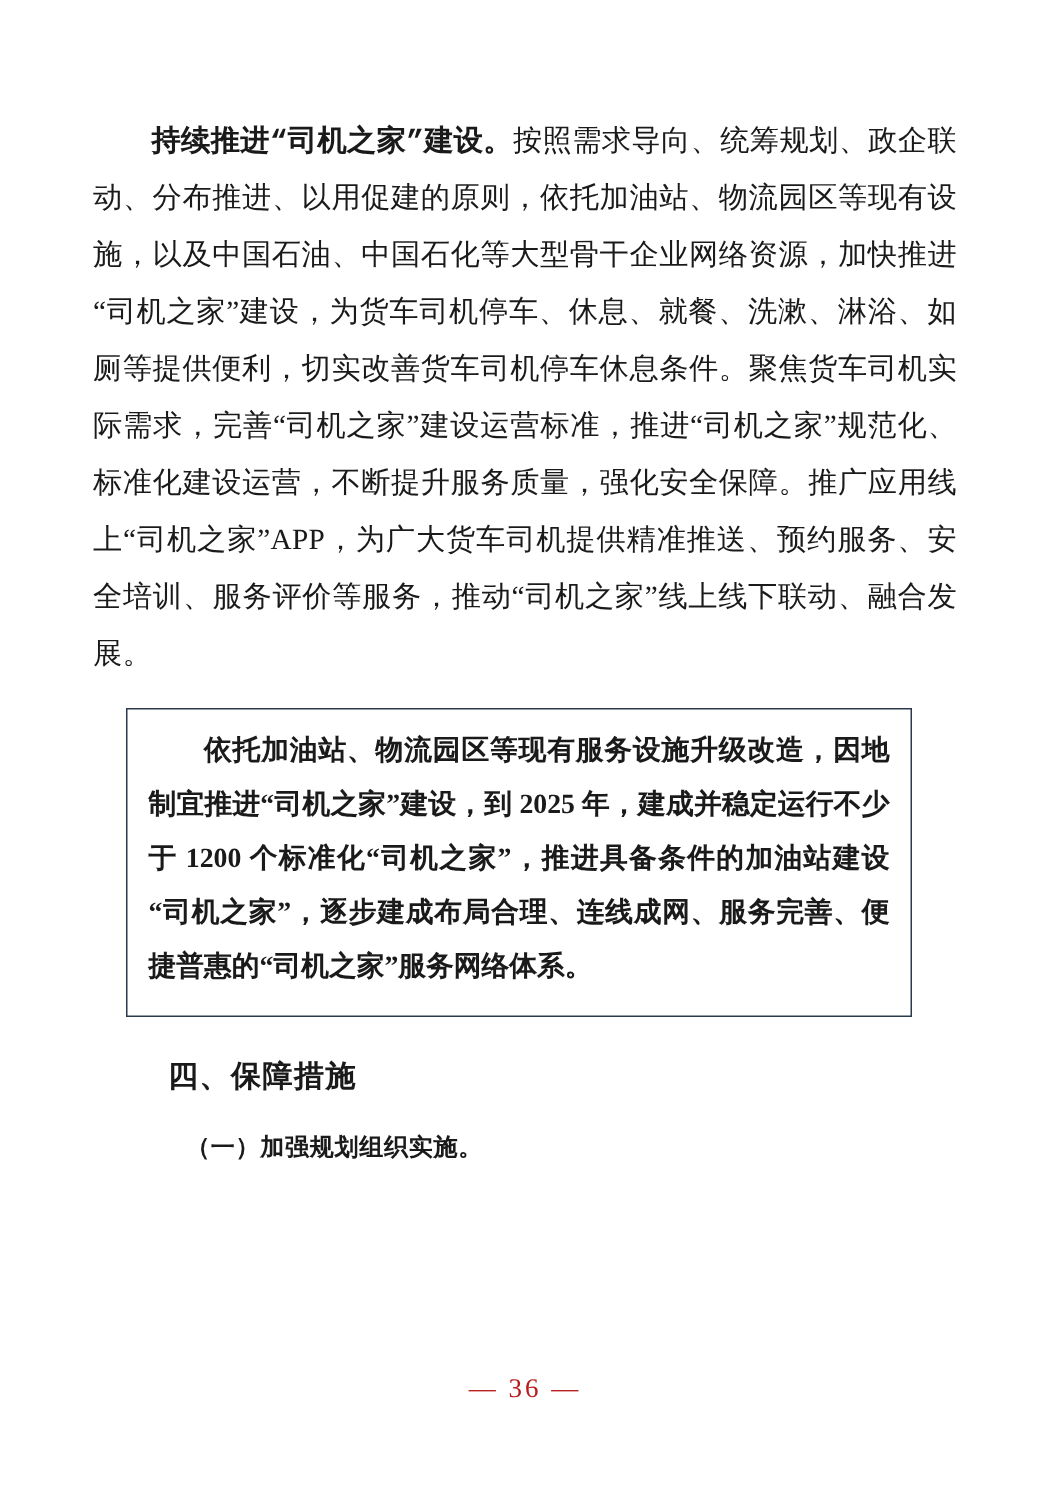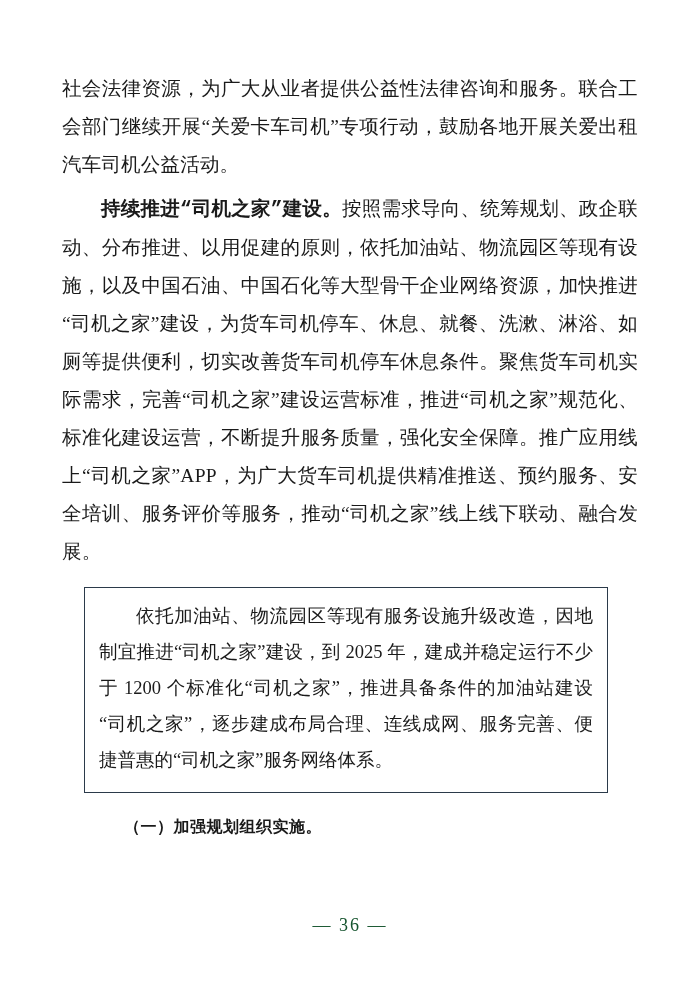--- a/index.html
+++ b/index.html
@@ -53,21 +53,21 @@
     border-bottom: 1px solid #2b3a4a;
     letter-spacing: 0.5px;
   }
   .box-body {
     padding: 10px 14px 14px 14px;
     font-size: 18.5px;
     line-height: 36px;
     text-align: justify;
     text-justify: inter-ideograph;
     text-indent: 2em;
-    font-weight: normal;
+    font-weight: bold;
   }
   .section-heading {
     margin-top: 26px;
     margin-left: 50px;
     font-size: 20px;
     font-weight: bold;
     letter-spacing: 1px;
   }
   .sub-heading {
     margin-top: 24px;
@@ -77,41 +77,41 @@
     letter-spacing: 0.5px;
   }
   .page-number {
     position: absolute;
     left: 0;
     right: 0;
     bottom: 54px;
     text-align: center;
     font-size: 18px;
     letter-spacing: 2px;
-    color: #14532d;
+    color: #b91c1c;
   }
   .spacer-6 { height: 6px; }
 </style>
 </head>
 <body>
 
 <div class="page">
 
   <div class="body-text">
 
-    <p class="para">社会法律资源，为广大从业者提供公益性法律咨询和服务。联合工会部门继续开展“关爱卡车司机”专项行动，鼓励各地开展关爱出租汽车司机公益活动。</p>
 
     <div class="spacer-6"></div>
 
     <p class="para indent"><span class="bold">持续推进“司机之家”建设。</span><span>按照需求导向、统筹规划、政企联动、分布推进、以用促建的原则，依托加油站、物流园区等现有设施，以及中国石油、中国石化等大型骨干企业网络资源，加快推进“司机之家”建设，为货车司机停车、休息、就餐、洗漱、淋浴、如厕等提供便利，切实改善货车司机停车休息条件。聚焦货车司机实际需求，完善“司机之家”建设运营标准，推进“司机之家”规范化、标准化建设运营，不断提升服务质量，强化安全保障。推广应用线上“司机之家”APP，为广大货车司机提供精准推送、预约服务、安全培训、服务评价等服务，推动“司机之家”线上线下联动、融合发展。</span></p>
 
   </div>
 
   <div class="box">
     <div class="box-body">依托加油站、物流园区等现有服务设施升级改造，因地制宜推进“司机之家”建设，到 2025 年，建成并稳定运行不少于 1200 个标准化“司机之家”，推进具备条件的加油站建设“司机之家”，逐步建成布局合理、连线成网、服务完善、便捷普惠的“司机之家”服务网络体系。</div>
   </div>
 
+  <div class="section-heading">四、保障措施</div>
 
   <div class="sub-heading">（一）加强规划组织实施。</div>
 
 </div>
 
 <div class="page-number">— 36 —</div>
 
 </body></html>

